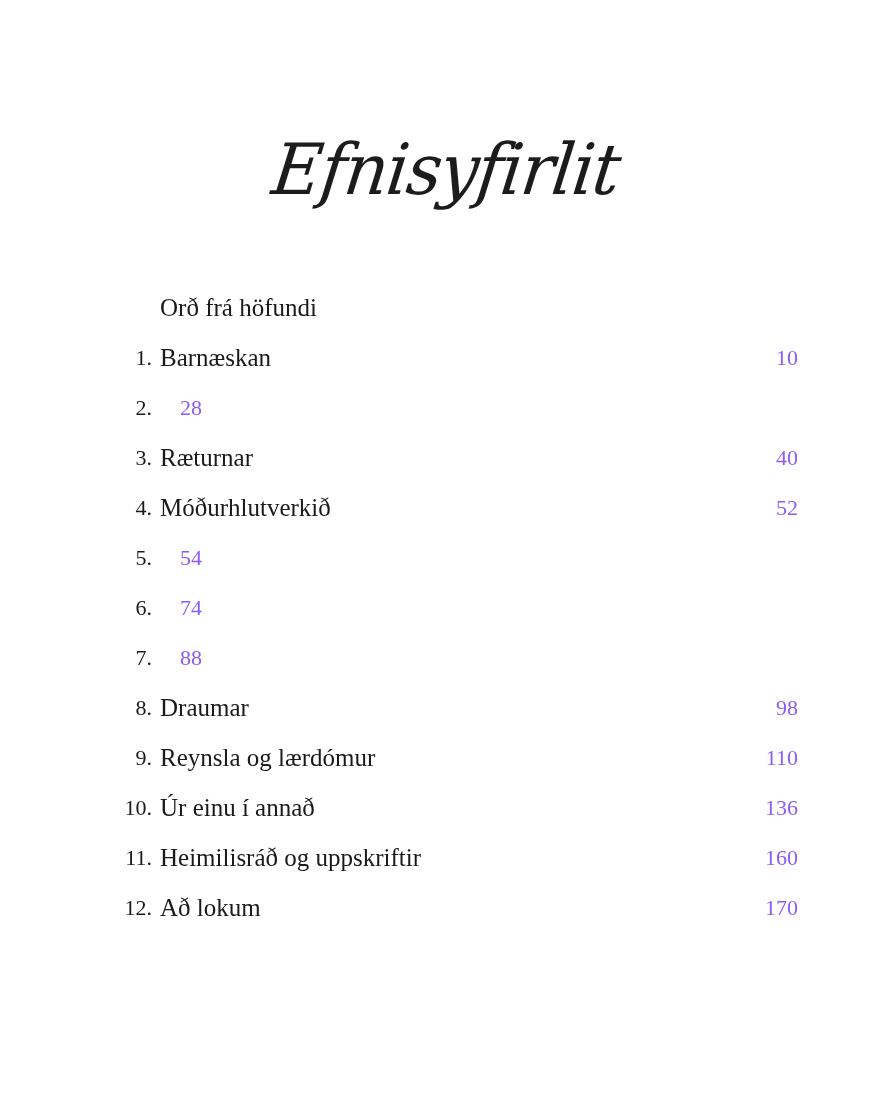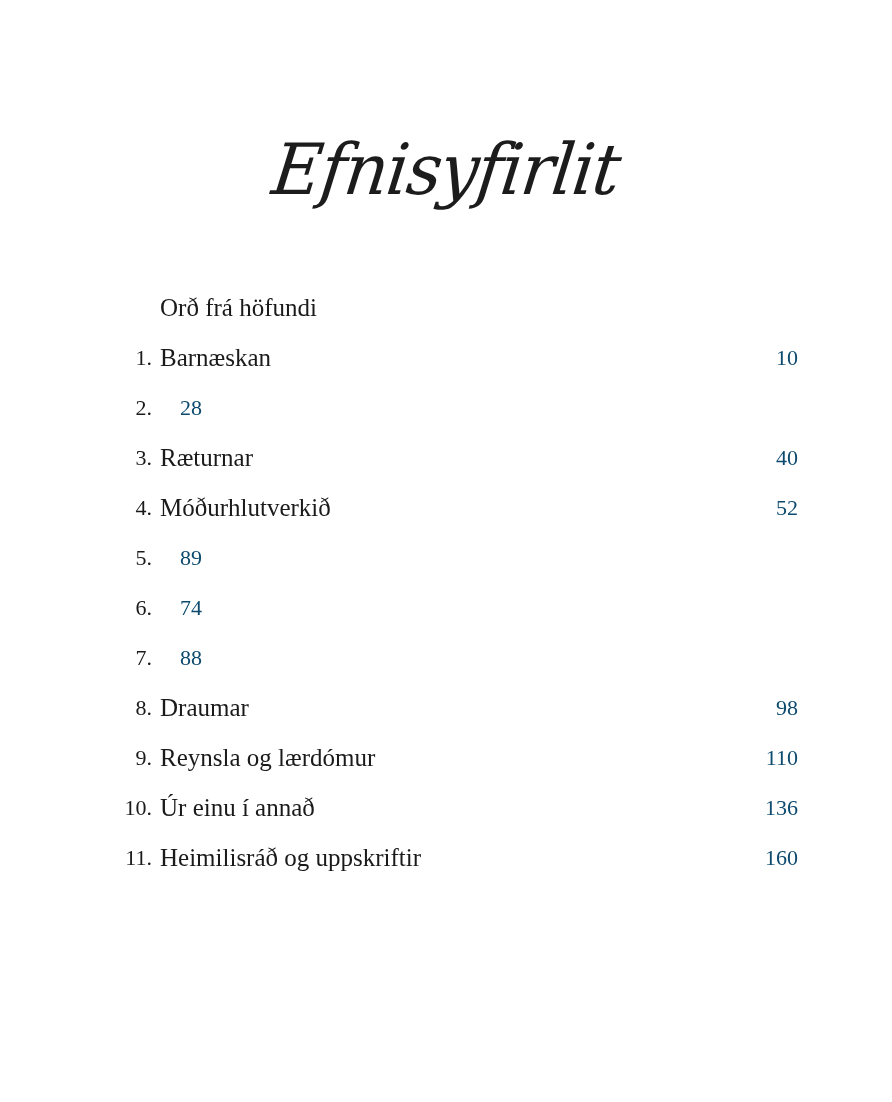--- a/index.html
+++ b/index.html
@@ -77,21 +77,21 @@
     white-space: nowrap;
     color: #1a1a1a;
   }
 
   .toc-page {
     flex: 0 0 auto;
     text-align: right;
     font-size: 22px;
     font-variant-numeric: oldstyle-nums;
     font-feature-settings: "onum" 1;
-    color: #0c4a6e;
+    color: #8b5cf6;
     padding-left: 20px;
   }
 
   .toc-page.blank {
     visibility: hidden;
   }
 </style>
 </head>
 <body>
 
@@ -119,21 +119,21 @@
         <span class="toc-label">Ræturnar</span>
         <span class="toc-page">40</span>
       </div>
       <div class="toc-row">
         <span class="toc-num">4.</span>
         <span class="toc-label">Móðurhlutverkið</span>
         <span class="toc-page">52</span>
       </div>
       <div class="toc-row">
         <span class="toc-num">5.</span>
-        <span class="toc-page">89</span>
+        <span class="toc-page">54</span>
       </div>
       <div class="toc-row">
         <span class="toc-num">6.</span>
         <span class="toc-page">74</span>
       </div>
       <div class="toc-row">
         <span class="toc-num">7.</span>
         <span class="toc-page">88</span>
       </div>
       <div class="toc-row">
@@ -149,15 +149,20 @@
       <div class="toc-row">
         <span class="toc-num">10.</span>
         <span class="toc-label">Úr einu í annað</span>
         <span class="toc-page">136</span>
       </div>
       <div class="toc-row">
         <span class="toc-num">11.</span>
         <span class="toc-label">Heimilisráð og uppskriftir</span>
         <span class="toc-page">160</span>
       </div>
+      <div class="toc-row">
+        <span class="toc-num">12.</span>
+        <span class="toc-label">Að lokum</span>
+        <span class="toc-page">170</span>
+      </div>
     </div>
 
 </div>
 
 </body></html>

